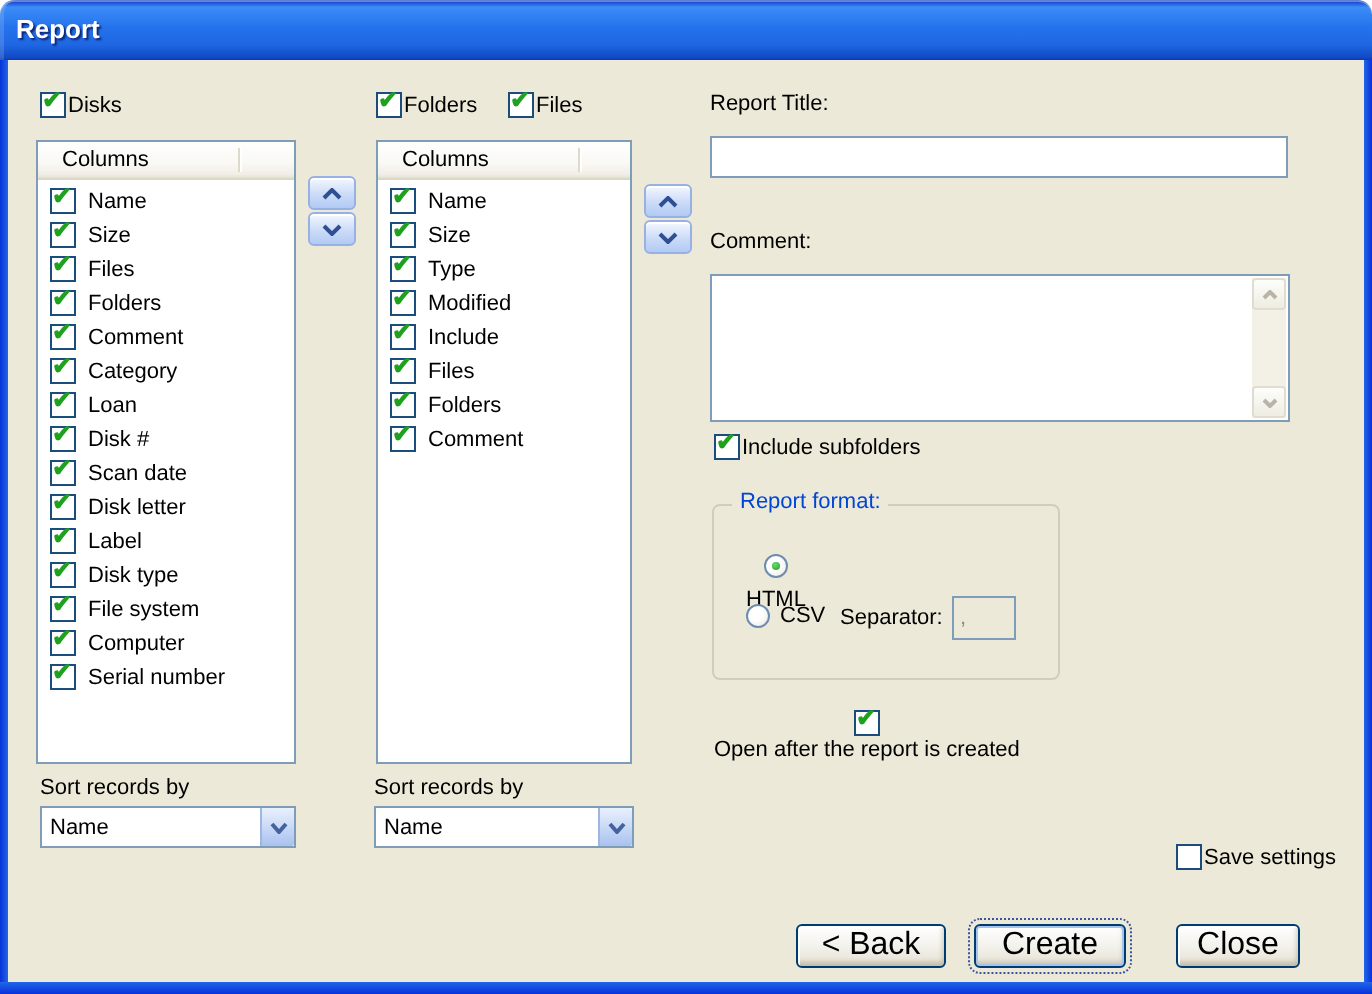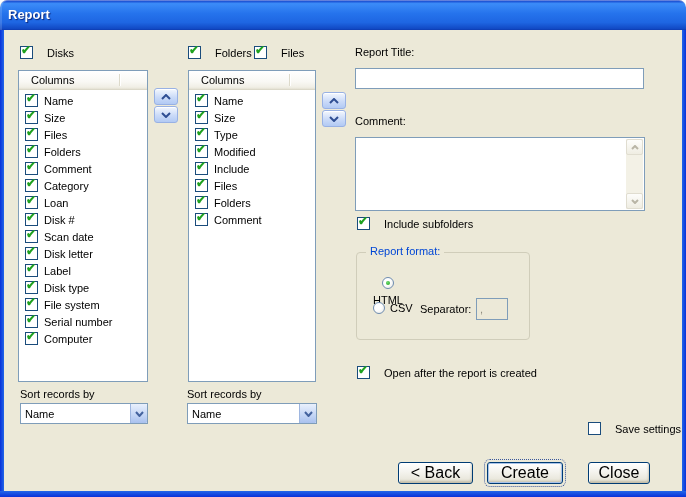--- a/index.html
+++ b/index.html
@@ -26,21 +26,21 @@
   }
   .frame-l,.frame-r { position:absolute; top:30px; bottom:0; width:4px;
     background:linear-gradient(90deg,#0831D9,#2266E8); }
   .frame-l { left:0; } .frame-r { right:0; background:linear-gradient(90deg,#2266E8,#0831D9); }
   .frame-b { position:absolute; left:0; right:0; bottom:0; height:6px;
     background:linear-gradient(180deg,#2266E8,#0831D9); }
 
   
   .label { position:absolute; white-space:nowrap; }
 
-  .check-row { position:absolute; display:flex; align-items:center; gap:14px; height:15px; white-space:nowrap; }
+  .check-row { position:absolute; display:flex; align-items:center; gap:1px; height:15px; white-space:nowrap; }
   .cb { width:13px; height:13px; flex:0 0 13px; background:#fff;
         border:1px solid #1A4C7C; position:relative; }
   .cb.checked::after { content:"✔"; position:absolute; left:0px; top:-4px;
         color:#1FA11F; font-size:12px; font-weight:bold; }
 
   .radio-row { position:absolute; display:flex; align-items:center; gap:5px; height:14px; white-space:nowrap; }
   .radio { width:12px; height:12px; flex:0 0 12px; border-radius:50%;
         border:1px solid #6E8CB0; background:radial-gradient(circle at 35% 35%, #ffffff 40%, #E5E5E0); position:relative; }
   .radio.checked::after { content:""; position:absolute; inset:3px; border-radius:50%;
         background:radial-gradient(circle at 40% 35%, #6EDC6E, #1E9E1E); }
@@ -173,25 +173,25 @@
       <div class="list-row">
           <span class="cb checked"></span>
           <span>Disk type</span>
         </div>
       <div class="list-row">
           <span class="cb checked"></span>
           <span>File system</span>
         </div>
       <div class="list-row">
           <span class="cb checked"></span>
+          <span>Computer</span>
+        </div>
+      <div class="list-row">
+          <span class="cb checked"></span>
           <span>Serial number</span>
-        </div>
-      <div class="list-row">
-          <span class="cb checked"></span>
-          <span>Computer</span>
         </div>
     </div>
   </div>
 
   <div class="move-btn" style="left:154px; top:88px;">
     <svg width="10" height="6">
         <polyline points="1,5 5,1 9,5" stroke="#2F4E93" stroke-width="2" fill="none"></polyline>
       </svg>
   </div>
   <div class="move-btn" style="left:154px; top:106px;">
@@ -283,21 +283,21 @@
     <span class="radio checked"></span>
     <span>HTML</span>
   </div>
   <div class="radio-row" style="left:373px; top:301px;">
     <span class="radio"></span>
     <span>CSV</span>
   </div>
   <span class="label" style="left:420px; top:303px;">Separator:</span>
   <input class="text-input" style="left: 476px; top: 298px; width: 32px; height: 22px; background: rgb(236, 233, 216); color: rgb(143, 140, 126);" type="text" readonly="" value=",">
 
-  <div class="check-row" style="left:357px; top:365px;">
+  <div class="check-row" style="left:357px; top:355px;flex-direction:column;">
     <span class="cb checked"></span>
     <span>Open after the report is created</span>
   </div>
 
   <div class="check-row" style="left:588px; top:421px;">
     <span class="cb"></span>
     <span>Save settings</span>
   </div>
 
   <span class="label" style="left:20px; top:388px;">Sort records by</span>

